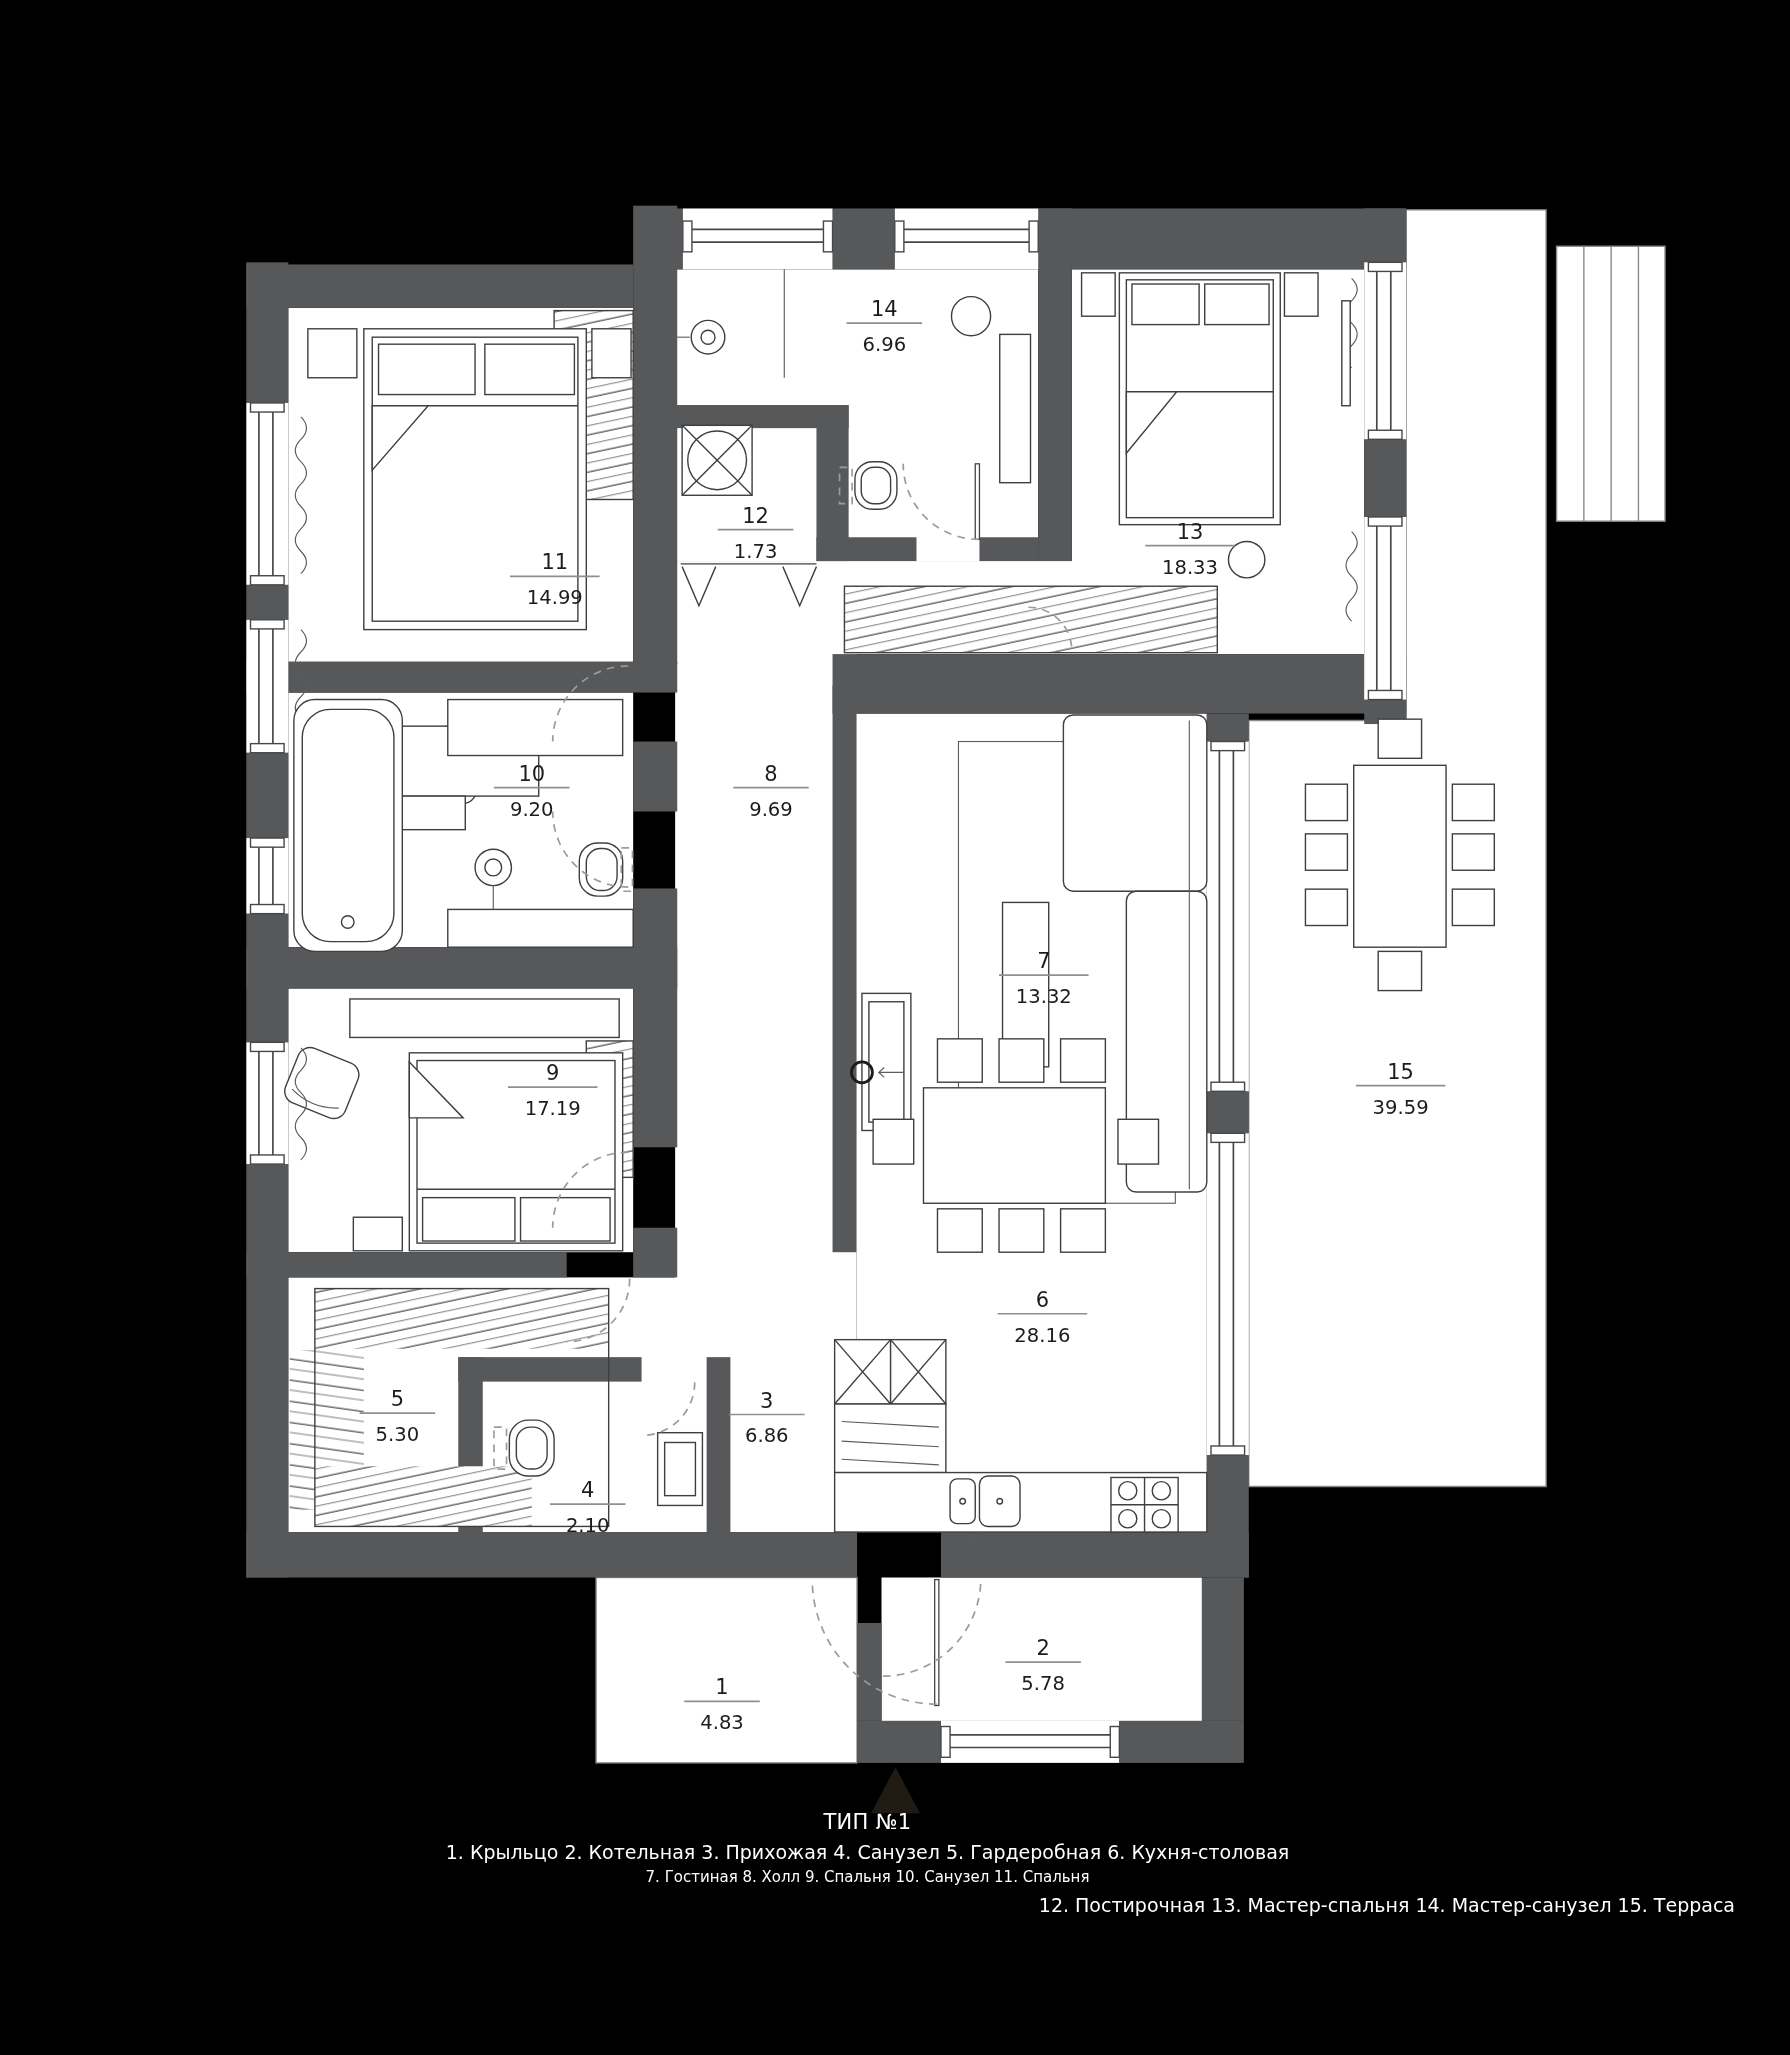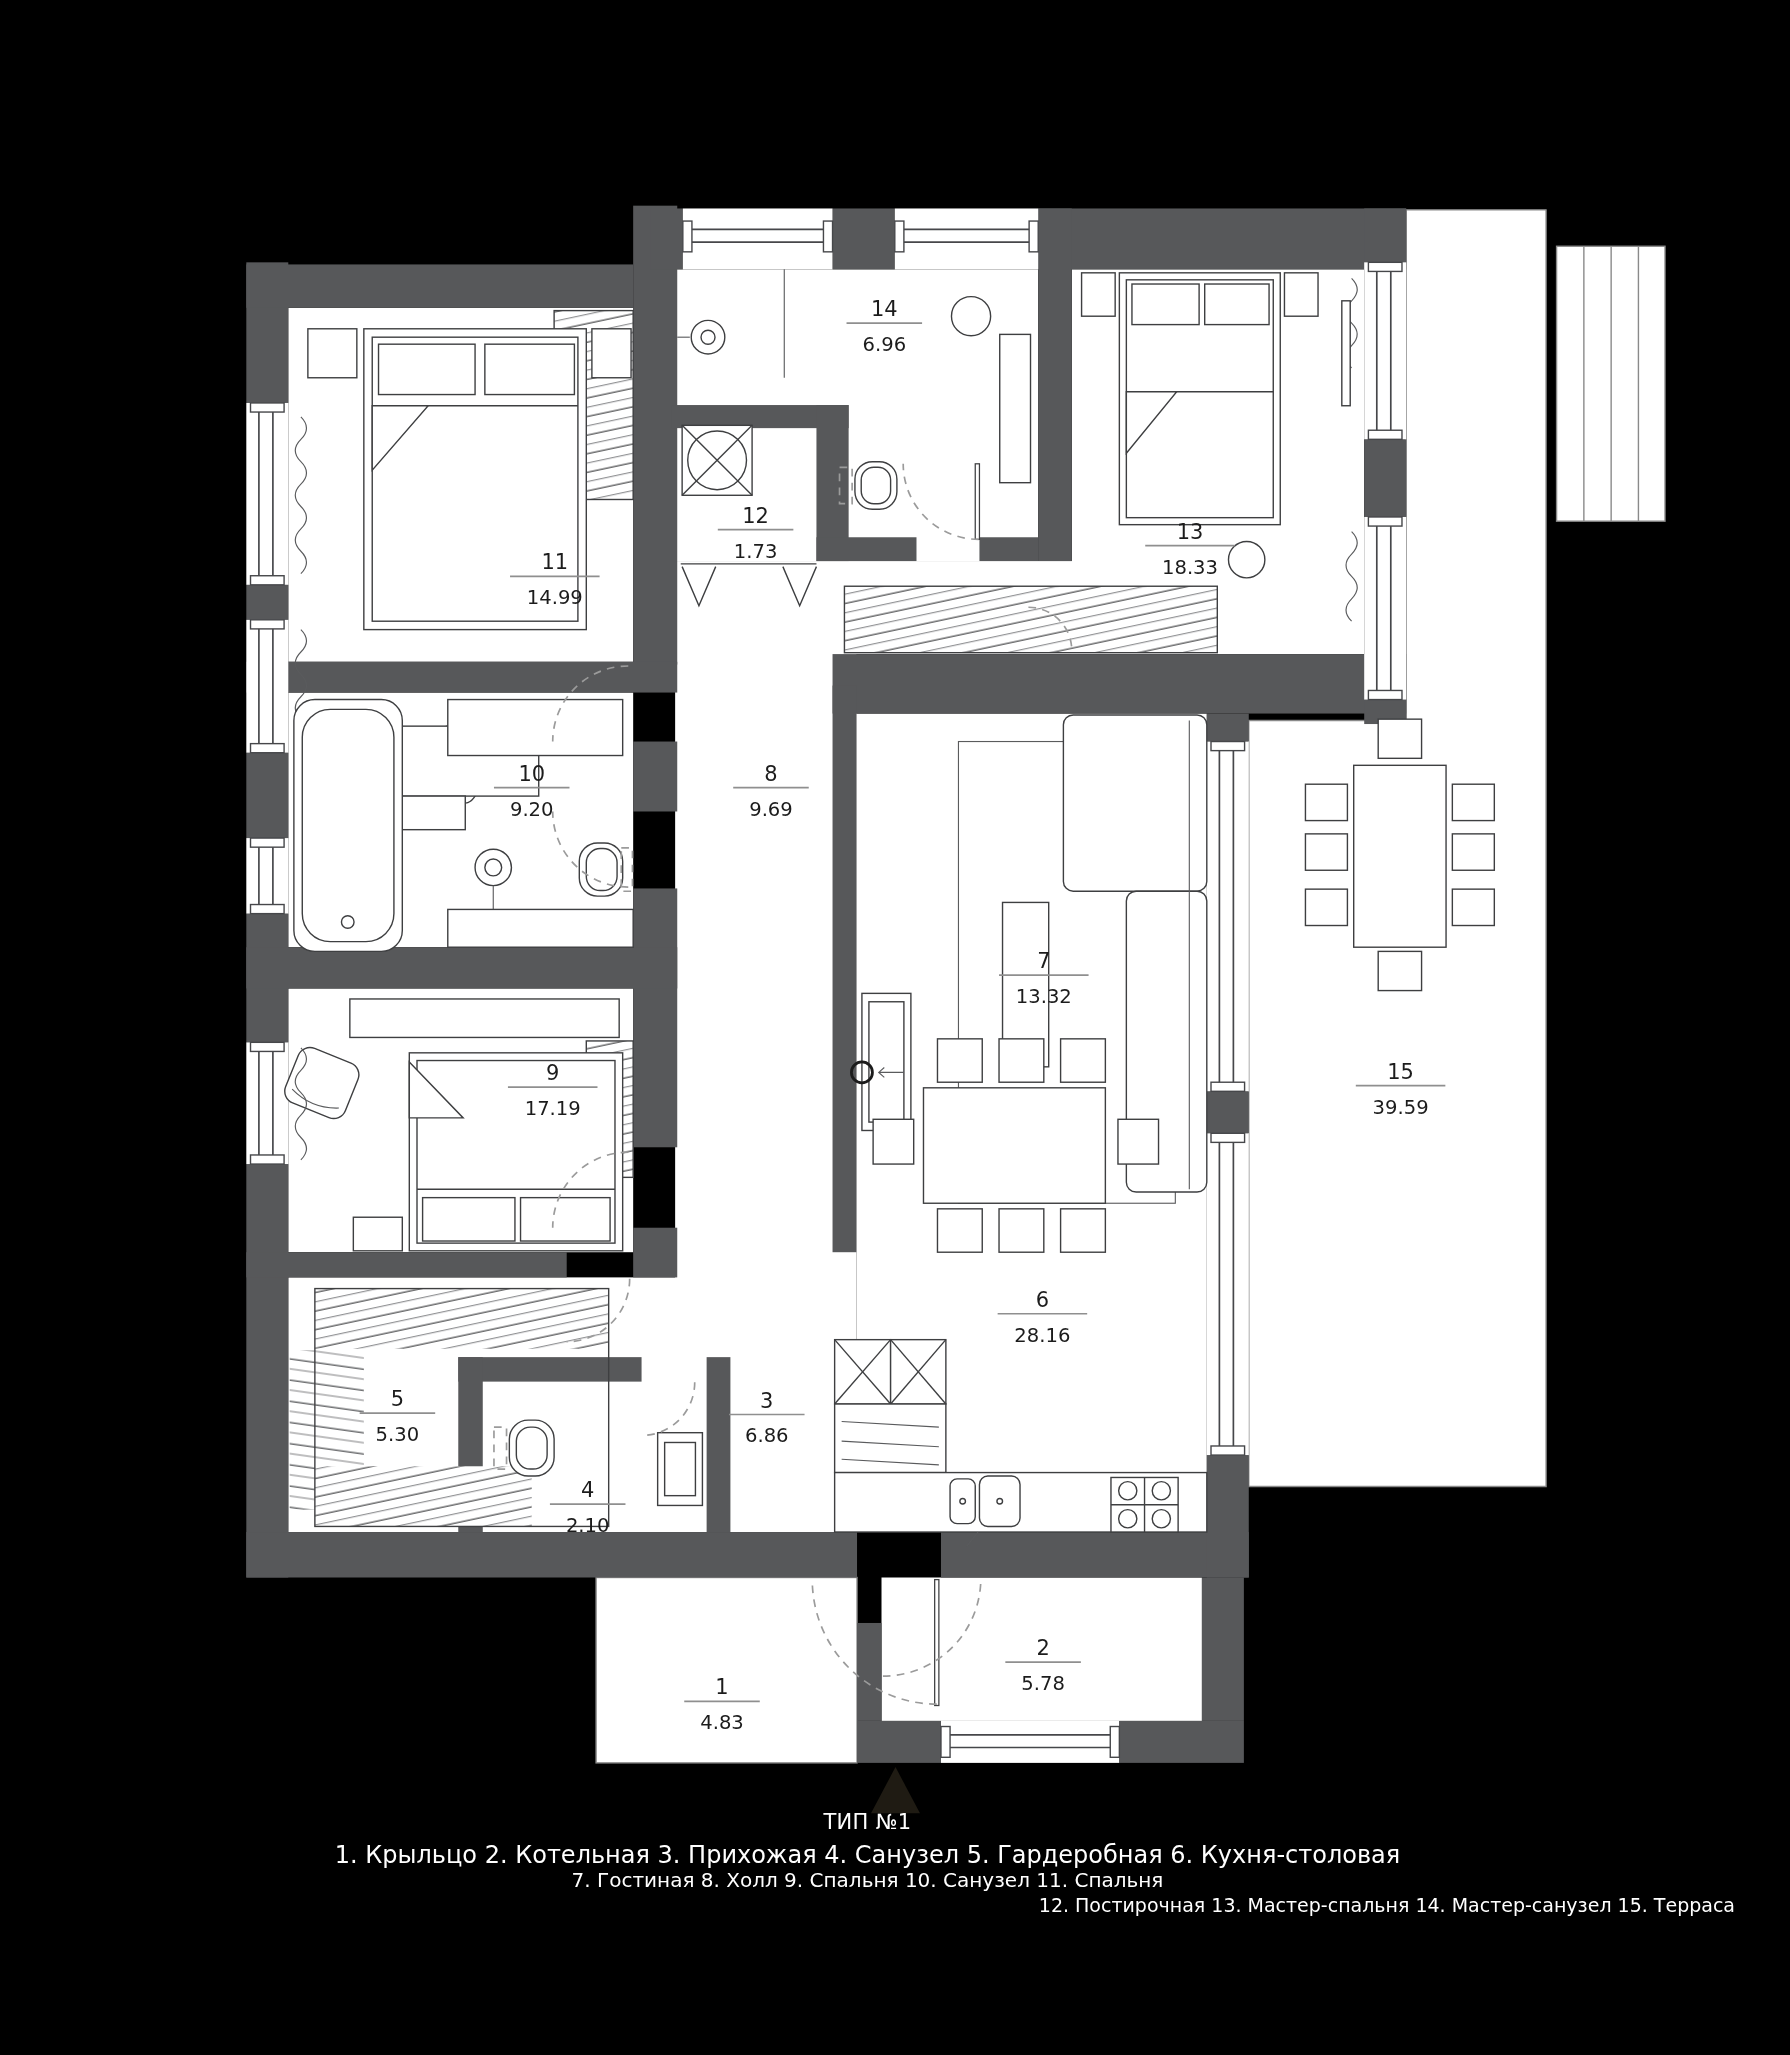--- a/index.html
+++ b/index.html
@@ -15,22 +15,22 @@
   .glz{stroke:#46474a;stroke-width:2.4;}
   .cap{fill:#ffffff;stroke:#46474a;stroke-width:2;}
   .arc{fill:none;stroke:#9b9b9b;stroke-width:2.4;stroke-dasharray:11 9;}
   .leaf{fill:#ffffff;stroke:#3e3f41;stroke-width:1.8;}
   .num{font-size:30px;text-anchor:middle;}
   .ar{font-size:28px;text-anchor:middle;}
   .rdiv{stroke:#8f8f8f;stroke-width:2.4;}
   .outline{fill:#ffffff;stroke:#8a8a8a;stroke-width:2;}
   .legend{position:absolute;left:0;width:1735px;text-align:center;color:#fff;}
   .lg-title{top:1810px;font-size:21px;letter-spacing:0.3px;}
-  .lg-l1{top:1841px;font-size:24px;}
-  .lg-l2{top:1868px;font-size:20px;}
+  .lg-l1{top:1841px;font-size:19px;}
+  .lg-l2{top:1868px;font-size:15px;}
   .lg-l3{top:1894px;font-size:19px;text-align:right;}
 </style>
 </head>
 <body>
 
 <svg width="1791" height="2056" viewBox="0 0 2560 2939">
   <defs>
     <pattern id="hatchV" width="26" height="26" patternUnits="userSpaceOnUse" patternTransform="rotate(78)">
       <line x1="3" y1="0" x2="3" y2="26" stroke="#606163" stroke-width="2"></line>
       <line x1="16" y1="0" x2="16" y2="26" stroke="#7a7b7d" stroke-width="1.4"></line>

